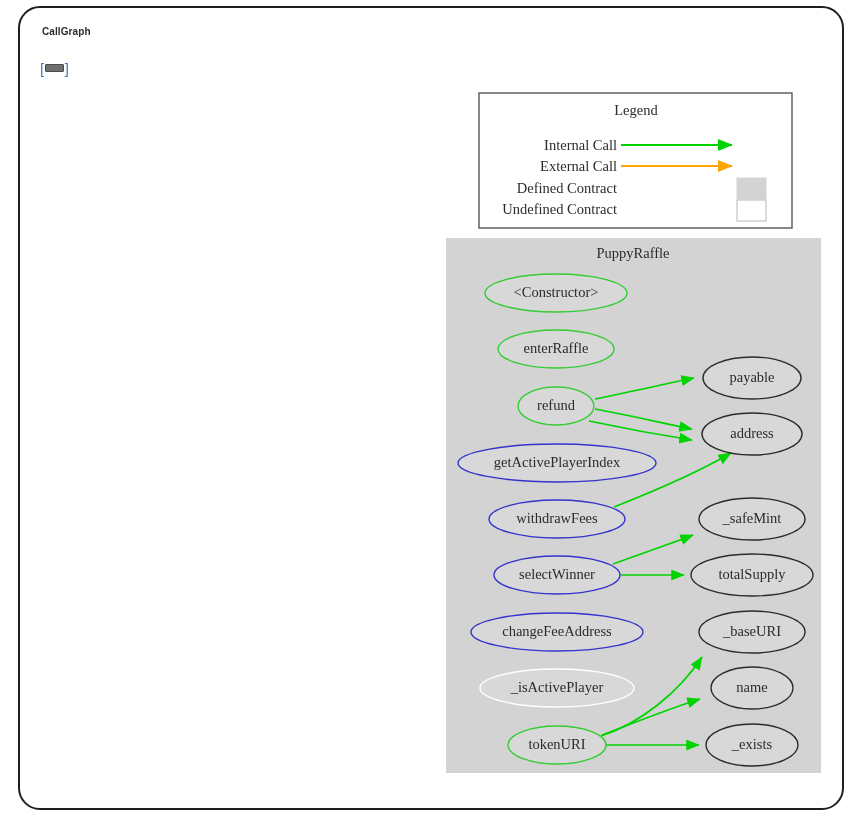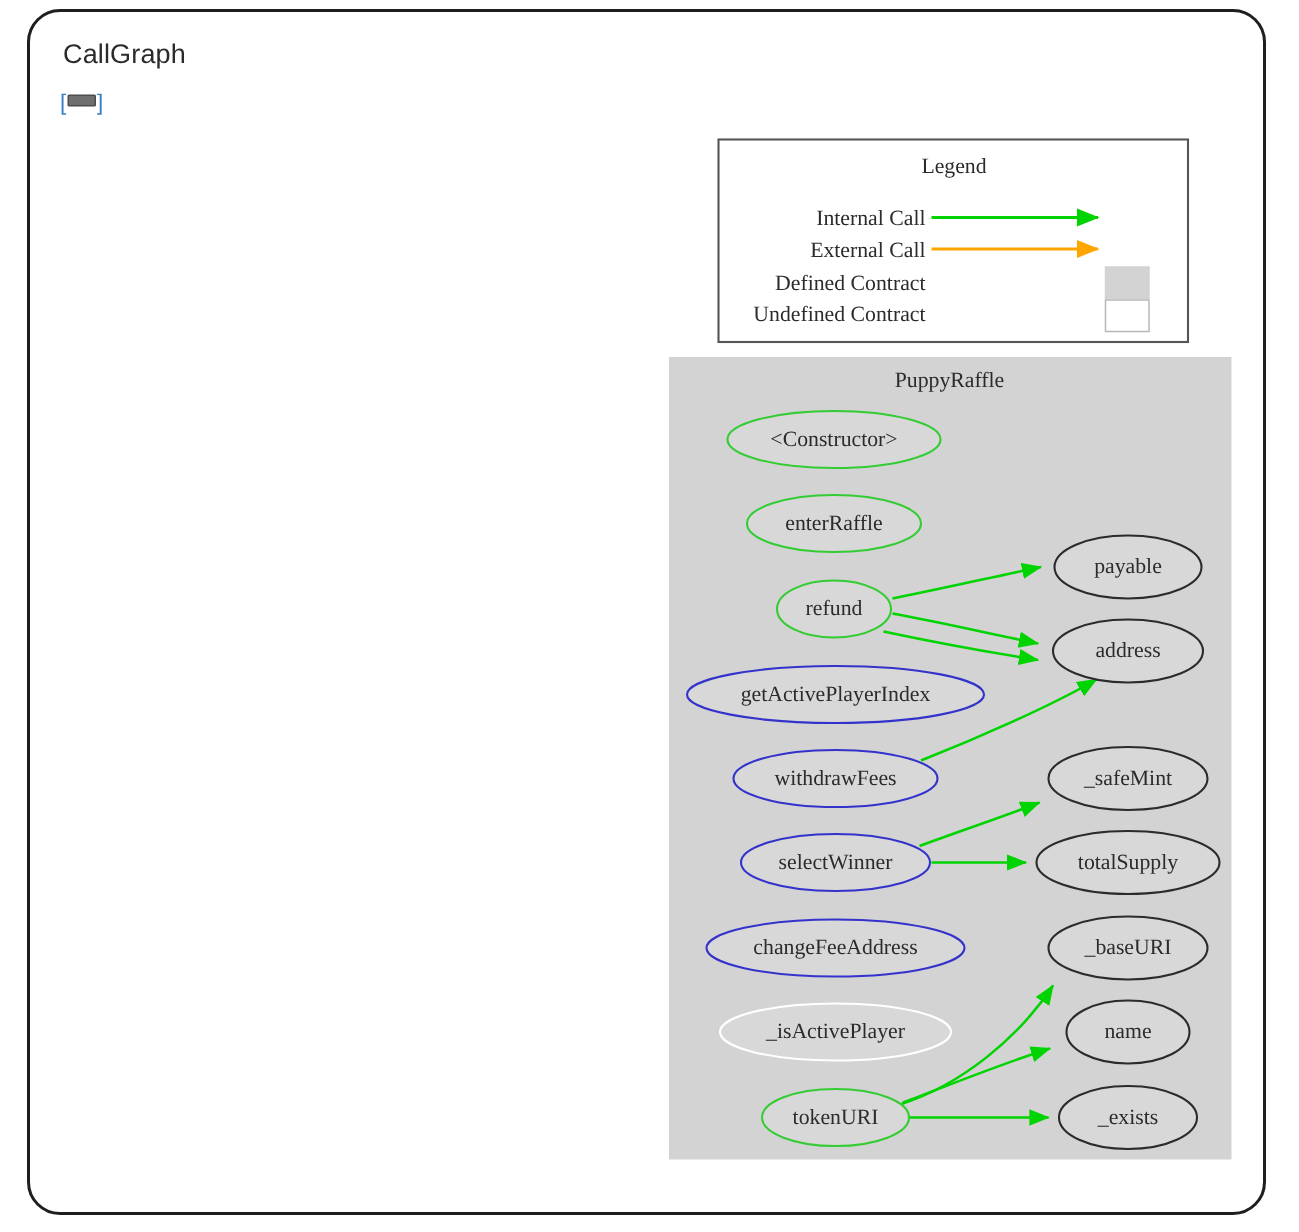--- a/index.html
+++ b/index.html
@@ -27,22 +27,22 @@
     border: 2px solid #1f1f1f;
     border-radius: 22px;
     background: #ffffff;
     box-sizing: border-box;
   }
   .panel-title {
     position: absolute;
     left: 22px;
     top: 18px;
     font-family: "Liberation Sans", sans-serif;
-    font-size: 18px;
-    font-weight: normal;
+    font-size: 10px;
+    font-weight: bold;
     color: #2b2b2b;
     letter-spacing: 0.1px;
   }
   .collapse-toggle {
     position: absolute;
     left: 20px;
     top: 53px;
     font-family: "Liberation Sans", sans-serif;
     font-size: 15px;
     color: #3a7fc4;

